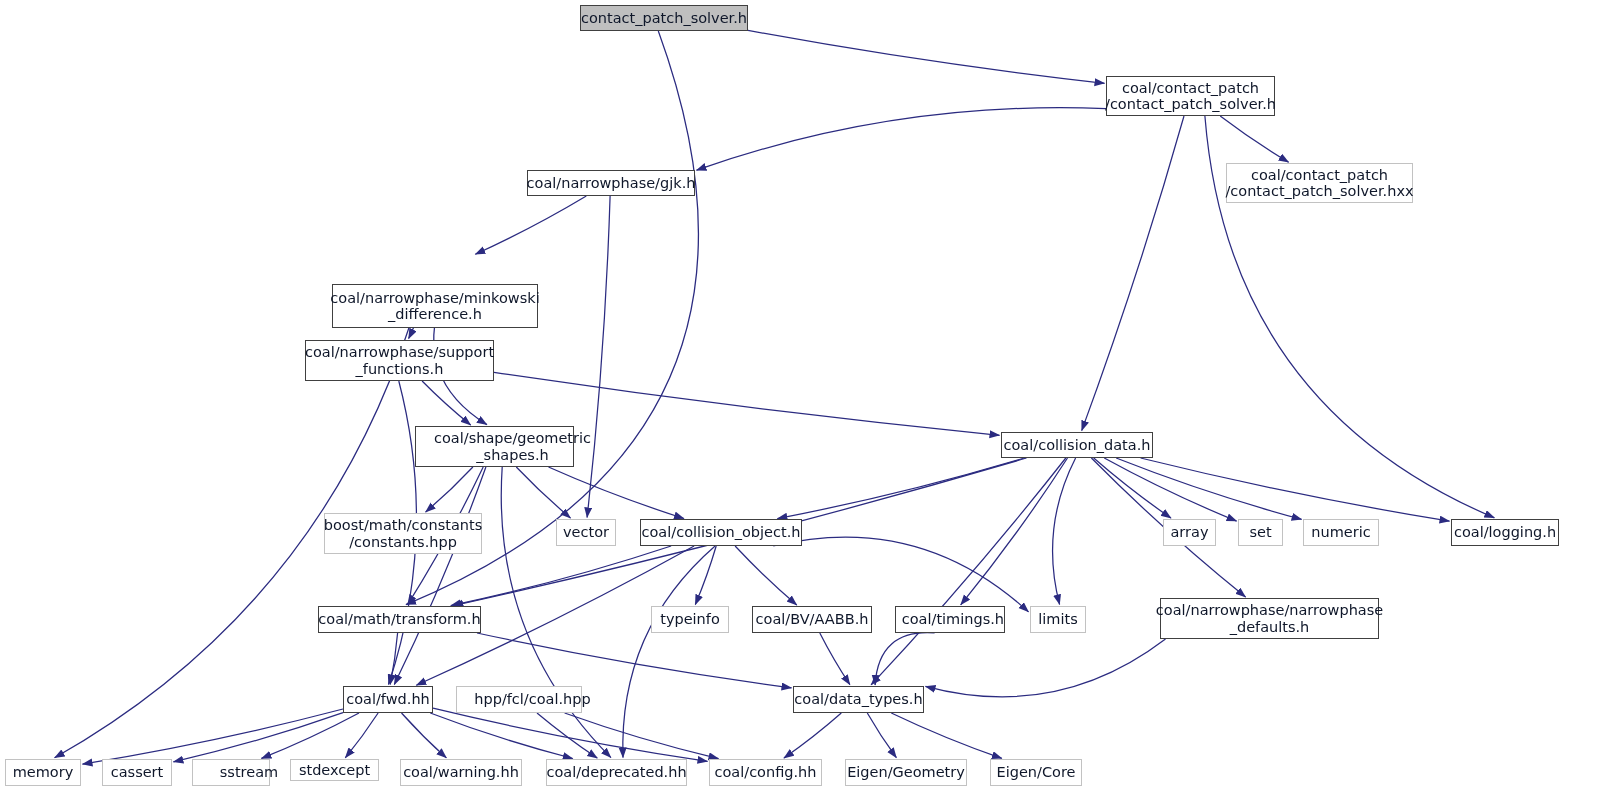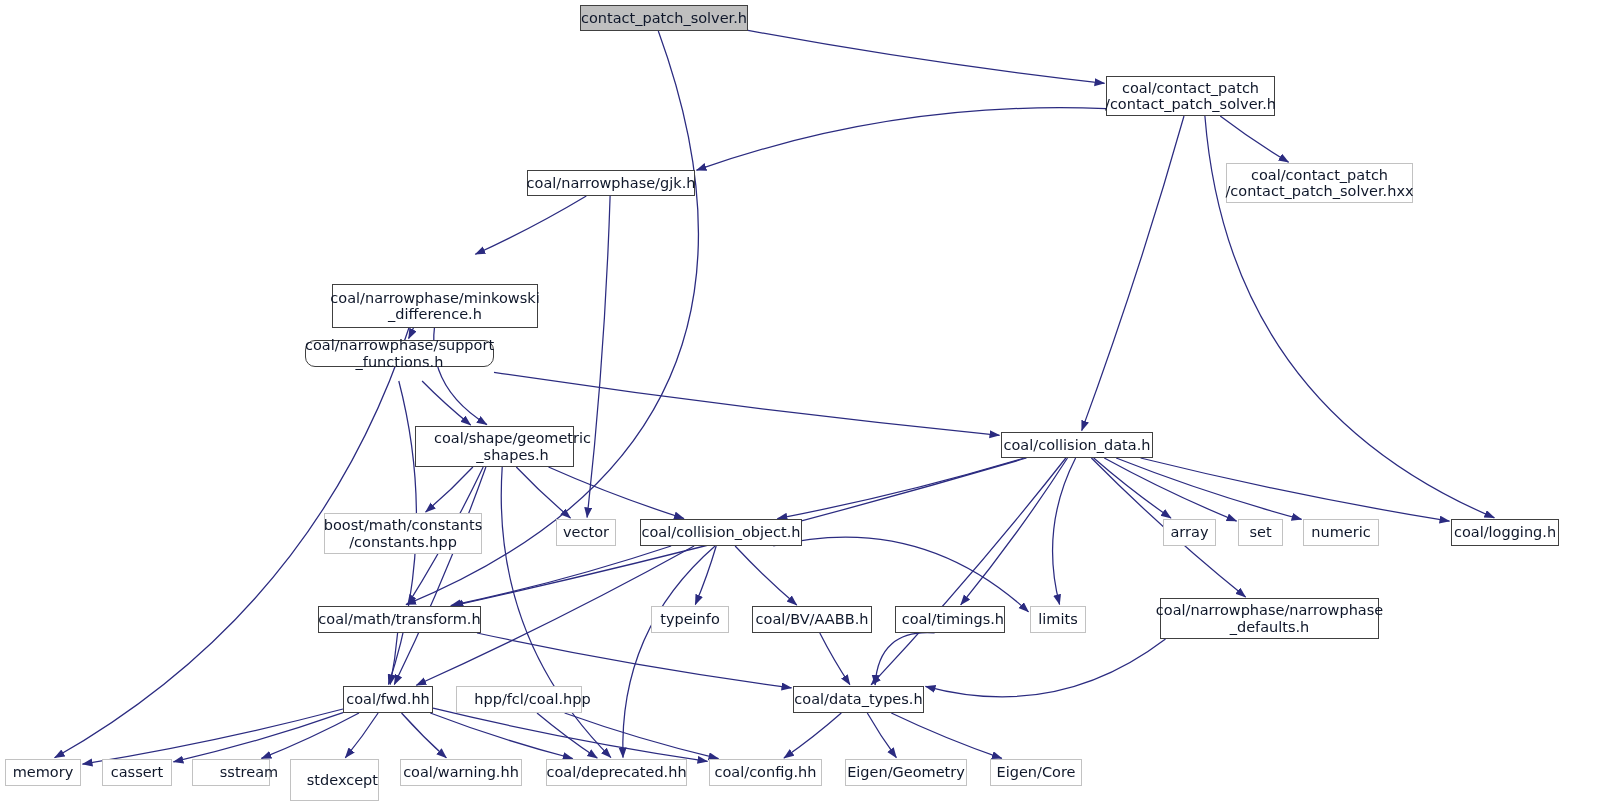--- a/index.html
+++ b/index.html
@@ -82,21 +82,21 @@
   </svg>
   <div id="node-layer">
       <div class="node root" style="left: 580px; top: 5px; width: 168px; height: 26px;"><span>contact_patch_solver.h</span></div>
       <div class="node proj" style="left: 1106px; top: 76px; width: 169px; height: 40px;"><span>coal/contact_patch
 /contact_patch_solver.h</span></div>
       <div class="node sys" style="left: 1226px; top: 163px; width: 187px; height: 40px;"><span>coal/contact_patch
 /contact_patch_solver.hxx</span></div>
       <div class="node proj" style="left: 527px; top: 170px; width: 168px; height: 26px;"><span>coal/narrowphase/gjk.h</span></div>
       <div class="node proj" style="left: 332px; top: 255px; width: 206px; height: 44px; margin-top: 29px;"><span>coal/narrowphase/minkowski
 _difference.h</span></div>
-      <div class="node proj" style="left: 305px; top: 340px; width: 189px; height: 27px; border-radius: 10px;"><span>coal/narrowphase/support
+      <div class="node proj" style="left: 305px; top: 340px; width: 189px; height: 41px;"><span>coal/narrowphase/support
 _functions.h</span></div>
       <div class="node proj" style="left: 415px; top: 426px; width: 159px; height: 41px; padding-left: 36px;"><span>coal/shape/geometric
 _shapes.h</span></div>
       <div class="node proj" style="left: 1001px; top: 432px; width: 152px; height: 26px;"><span>coal/collision_data.h</span></div>
       <div class="node sys" style="left: 324px; top: 513px; width: 158px; height: 41px;"><span>boost/math/constants
 /constants.hpp</span></div>
       <div class="node sys" style="left: 556px; top: 519px; width: 60px; height: 27px;"><span>vector</span></div>
       <div class="node proj" style="left: 640px; top: 519px; width: 162px; height: 27px;"><span>coal/collision_object.h</span></div>
       <div class="node sys" style="left: 1163px; top: 519px; width: 53px; height: 27px;"><span>array</span></div>
       <div class="node sys" style="left: 1238px; top: 519px; width: 45px; height: 27px;"><span>set</span></div>
@@ -108,20 +108,20 @@
       <div class="node proj" style="left: 895px; top: 606px; width: 110px; height: 27px; justify-content: flex-end;"><span>coal/timings.h</span></div>
       <div class="node sys" style="left: 1030px; top: 606px; width: 56px; height: 27px;"><span>limits</span></div>
       <div class="node proj" style="left: 1160px; top: 598px; width: 219px; height: 41px;"><span>coal/narrowphase/narrowphase
 _defaults.h</span></div>
       <div class="node proj" style="left: 343px; top: 686px; width: 90px; height: 27px;"><span>coal/fwd.hh</span></div>
       <div class="node sys" style="left: 456px; top: 686px; width: 126px; height: 27px; padding-left: 27px;"><span>hpp/fcl/coal.hpp</span></div>
       <div class="node proj" style="left: 793px; top: 686px; width: 131px; height: 27px;"><span>coal/data_types.h</span></div>
       <div class="node sys" style="left: 5px; top: 759px; width: 76px; height: 27px;"><span>memory</span></div>
       <div class="node sys" style="left: 102px; top: 759px; width: 70px; height: 27px;"><span>cassert</span></div>
       <div class="node sys" style="left: 192px; top: 759px; width: 78px; height: 27px; padding-left: 36px;"><span>sstream</span></div>
-      <div class="node sys" style="left: 290px; top: 759px; width: 89px; height: 42px; justify-content: flex-end;"><span>stdexcept</span></div>
+      <div class="node sys" style="left: 290px; top: 759px; width: 89px; height: 22px;"><span>stdexcept</span></div>
       <div class="node sys" style="left: 400px; top: 759px; width: 122px; height: 27px;"><span>coal/warning.hh</span></div>
       <div class="node sys" style="left: 546px; top: 759px; width: 141px; height: 27px;"><span>coal/deprecated.hh</span></div>
       <div class="node sys" style="left: 709px; top: 759px; width: 113px; height: 27px;"><span>coal/config.hh</span></div>
       <div class="node sys" style="left: 845px; top: 759px; width: 122px; height: 27px;"><span>Eigen/Geometry</span></div>
       <div class="node sys" style="left: 990px; top: 759px; width: 92px; height: 27px;"><span>Eigen/Core</span></div>
     </div>
 </div>
 
 </body></html>

